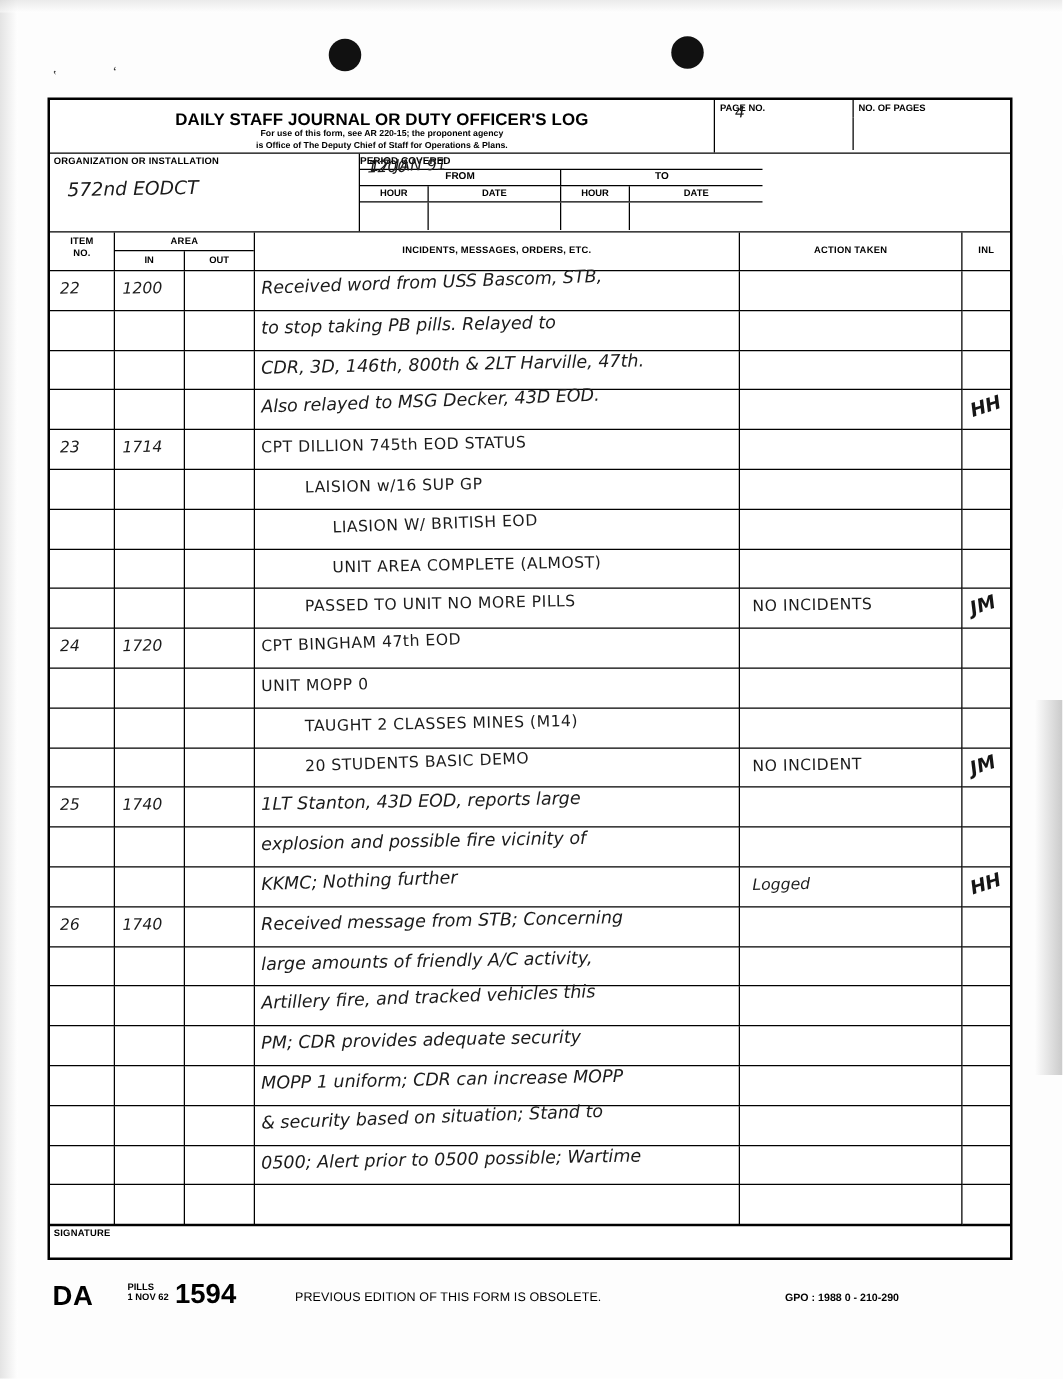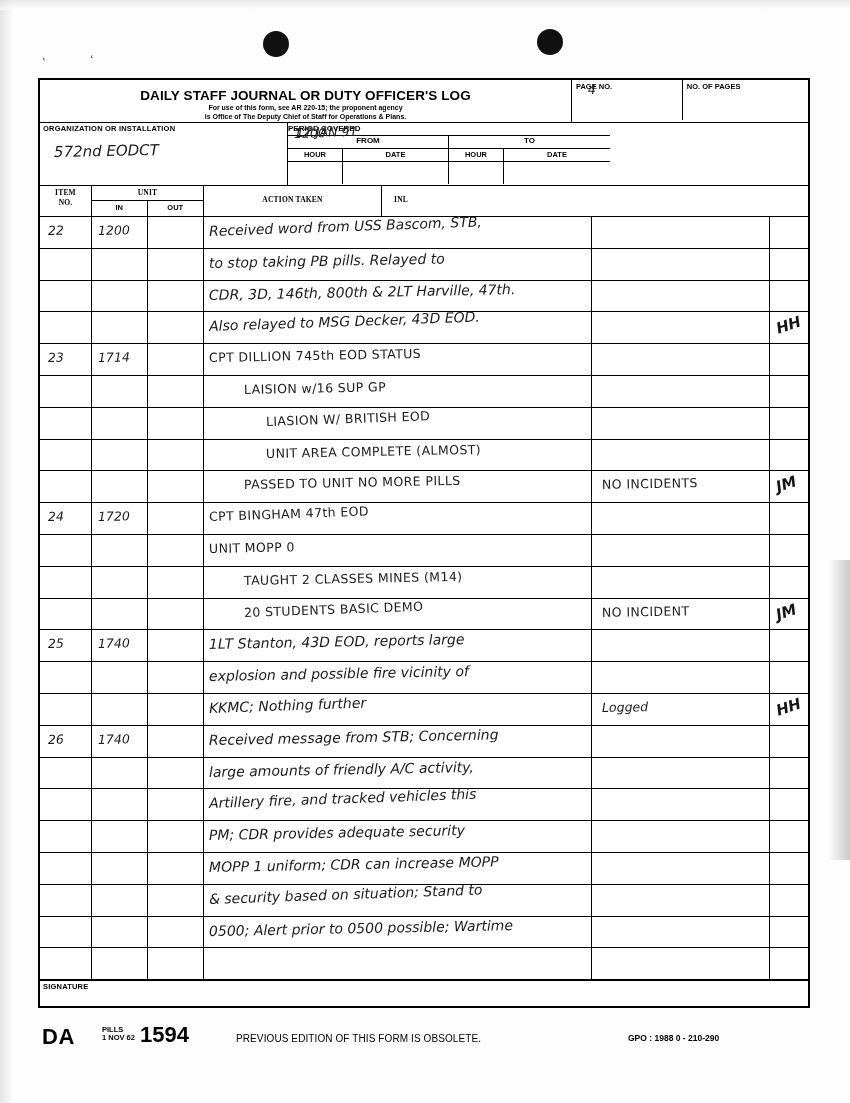--- a/index.html
+++ b/index.html
@@ -80,21 +80,21 @@
   .b-t { border-top: 1px solid #000; }
 
   .lbl {
     font-size: 7.5px;
     font-weight: bold;
     letter-spacing: .2px;
     padding: 2px 3px;
     line-height: 1.05;
     color: #000;
   }
-  .lbl-c { text-align: center; font-family: Liberation Serif, serif; }
+  .lbl-c { text-align: center; }
 
   
   #titleblock { height: 42px; }
   #title-left {
     width: 534px;
     padding-top: 8px;
   }
   .form-title {
     text-align: center;
     font-size: 13.5px;
@@ -302,25 +302,28 @@
         </div>
       </div>
     </div>
 
     <div class="row b-b" id="colhdr">
       <div class="cell b-r c-item">
         <div class="lbl lbl-c" style="padding-top:3px;">ITEM</div>
         <div class="lbl lbl-c" style="padding-top:0;">NO.</div>
       </div>
       <div class="cell b-r c-time">
-        <div class="lbl lbl-c b-b" style="padding-top:3px; height:15px; box-sizing:border-box;">UNIT</div>
+        <div class="lbl lbl-c b-b" style="padding-top:3px; height:15px; box-sizing:border-box;">AREA</div>
         <div class="time-split">
           <div class="time-in">IN</div>
           <div>OUT</div>
         </div>
+      </div>
+      <div class="cell b-r c-inc">
+        <div class="lbl lbl-c" style="padding-top:10px;">INCIDENTS, MESSAGES, ORDERS, ETC.</div>
       </div>
       <div class="cell b-r c-act">
         <div class="lbl lbl-c" style="padding-top:10px;">ACTION TAKEN</div>
       </div>
       <div class="cell c-inl">
         <div class="lbl lbl-c" style="padding-top:10px;">INL</div>
       </div>
     </div>
 
     <div id="body">

